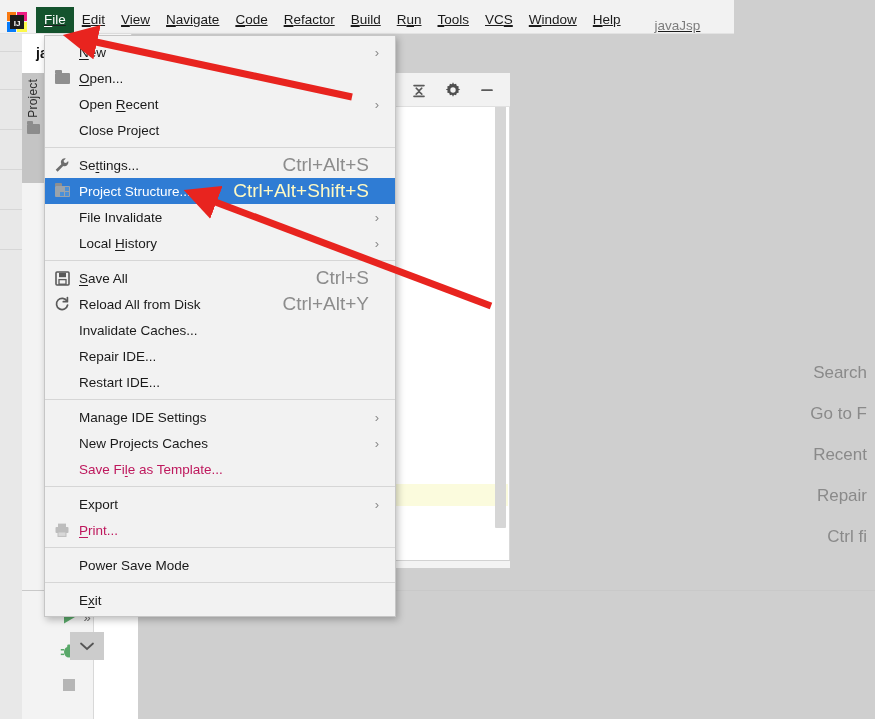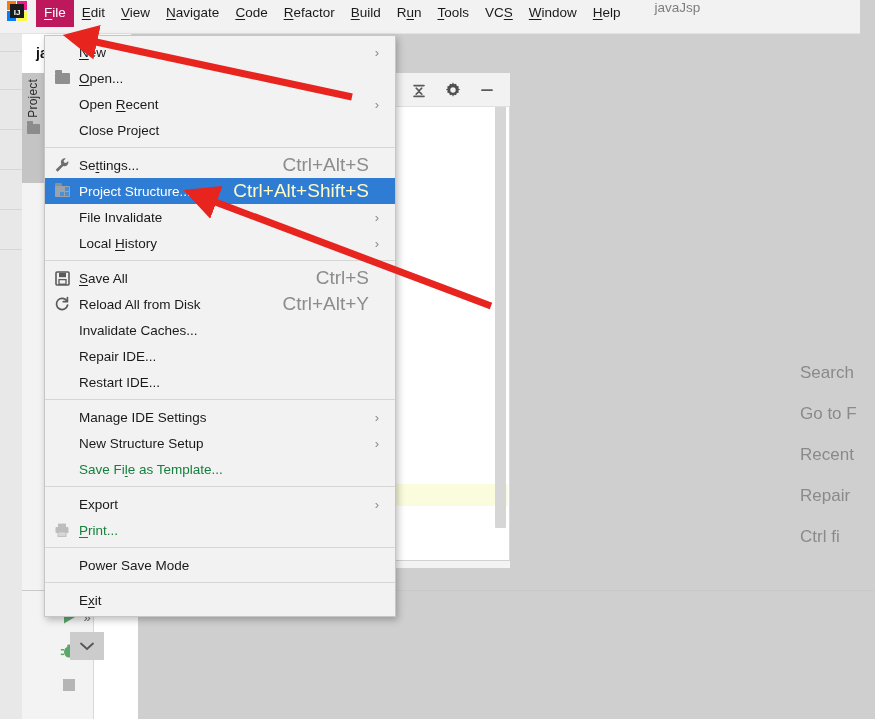--- a/index.html
+++ b/index.html
@@ -8,36 +8,37 @@
     background:#cfcfcf;
     font-family:"Liberation Sans","DejaVu Sans",sans-serif;
     font-size:13px;color:#1d1d1d;
     overflow:hidden;position:relative;
     -webkit-font-smoothing:antialiased;
   }
   .abs{position:absolute;}
 
   
   #menubar{
-    left:0;top:0;width:860px;height:33px;
+    left:0;top:0;width:734px;height:33px;
     background:#f2f2f2;
-    display:flex;align-items:flex-start;
+    display:flex;align-items:flex-end;
     border-bottom:1px solid #e3e3e3;
+    text-decoration:underline;
   }
   #app-logo{
     width:22px;height:22px;margin-left:6px;margin-right:8px;
     position:relative;flex:0 0 auto;
   }
   .menu-item{
     padding:6px 8px 7px 8px;
     font-size:13.5px;color:#1a1a1a;
     cursor:default;white-space:nowrap;
     line-height:1;
   }
-  .menu-item.active{background:#be185d;color:#ffffff;}
+  .menu-item.active{background:#14532d;color:#ffffff;}
   .menu-item u{text-decoration:underline;text-underline-offset:2px;}
   #project-name-label{
     margin-left:26px;color:#7d7d7d;font-size:13.5px;white-space:nowrap;
   }
 
   
   #left-stripe{
     left:0;top:33px;width:22px;height:686px;
     background:#e8e8e8;border-right:1px solid #c8c8c8;
   }
@@ -90,42 +91,42 @@
   #run-toolbar{left:44px;top:591px;width:50px;height:128px;background:#f3f3f3;border-right:1px solid #d8d8d8;
     display:flex;flex-direction:column;align-items:center;gap:14px;padding-top:16px;box-sizing:border-box;}
   #run-toolbar .ico{width:20px;height:20px;position:relative;cursor:default;}
   #services-col{left:94px;top:591px;width:44px;height:128px;background:#ffffff;}
   #svc-expand{left:70px;top:606px;width:34px;height:22px;display:flex;align-items:center;justify-content:center;
     color:#6e6e6e;font-size:13px;}
   #svc-chevron{left:70px;top:632px;width:34px;height:28px;background:#cccccc;display:flex;align-items:center;justify-content:center;}
   #svc-chevron svg{display:block;}
 
   
-  #editor-hints{left:800px;top:352px;width:67px;}
+  #editor-hints{left:800px;top:352px;width:67px;text-align:right;}
   #editor-hints .hint{
     color:#8a8a8a;font-size:17px;height:41px;line-height:41px;
     white-space:nowrap;overflow:hidden;
   }
 
   
   #file-menu{
     left:44px;top:35px;width:352px;
     background:#f2f2f2;
     border:1px solid #c6c6c6;
     box-shadow:2px 3px 7px rgba(0,0,0,.26);
     padding:3px 0 3px 0;
     box-sizing:border-box;
   }
   .mrow{
     height:26px;display:flex;align-items:center;
     padding:0 10px 0 0;box-sizing:border-box;position:relative;cursor:default;
     font-size:13.5px;color:#1a1a1a;white-space:nowrap;
   }
   .mrow.sel{background:#2f7cd4;color:#ffffff;}
-  .mrow.disabled{color:#15803d;}
+  .mrow.disabled{color:#be185d;}
   .mrow .micon{width:34px;flex:0 0 34px;display:flex;align-items:center;justify-content:center;}
   .mrow .mlabel{flex:1 1 auto;}
   .mrow .mshort{color:#8c8c8c;font-size:19px;padding-left:18px;}
   .mrow.sel .mshort{color:#fef9c3;}
   .mrow .marrow{width:16px;flex:0 0 16px;display:flex;align-items:center;justify-content:center;color:#8a8a8a;font-size:13px;}
   .msep{height:1px;background:#d6d6d6;margin:4px 0;}
   .mrow u{text-decoration:underline;text-underline-offset:2px;}
 
   
   .ico-folder{width:15px;height:11px;background:#8f8f8f;border-radius:1px;position:relative;}
@@ -357,21 +358,21 @@
       <span class="marrow"></span>
     </div>
     <div class="msep"></div>
     <div class="mrow">
       <span class="micon"></span>
       <span class="mlabel">Manage IDE Settings</span>
       <span class="marrow">›</span>
     </div>
     <div class="mrow">
       <span class="micon"></span>
-      <span class="mlabel">New Structure Setup</span>
+      <span class="mlabel">New Projects Caches</span>
       <span class="marrow">›</span>
     </div>
     <div class="mrow disabled">
       <span class="micon"></span>
       <span class="mlabel">Save Fi<u>l</u>e as Template...</span>
       <span class="marrow"></span>
     </div>
     <div class="msep"></div>
     <div class="mrow">
       <span class="micon"></span>

